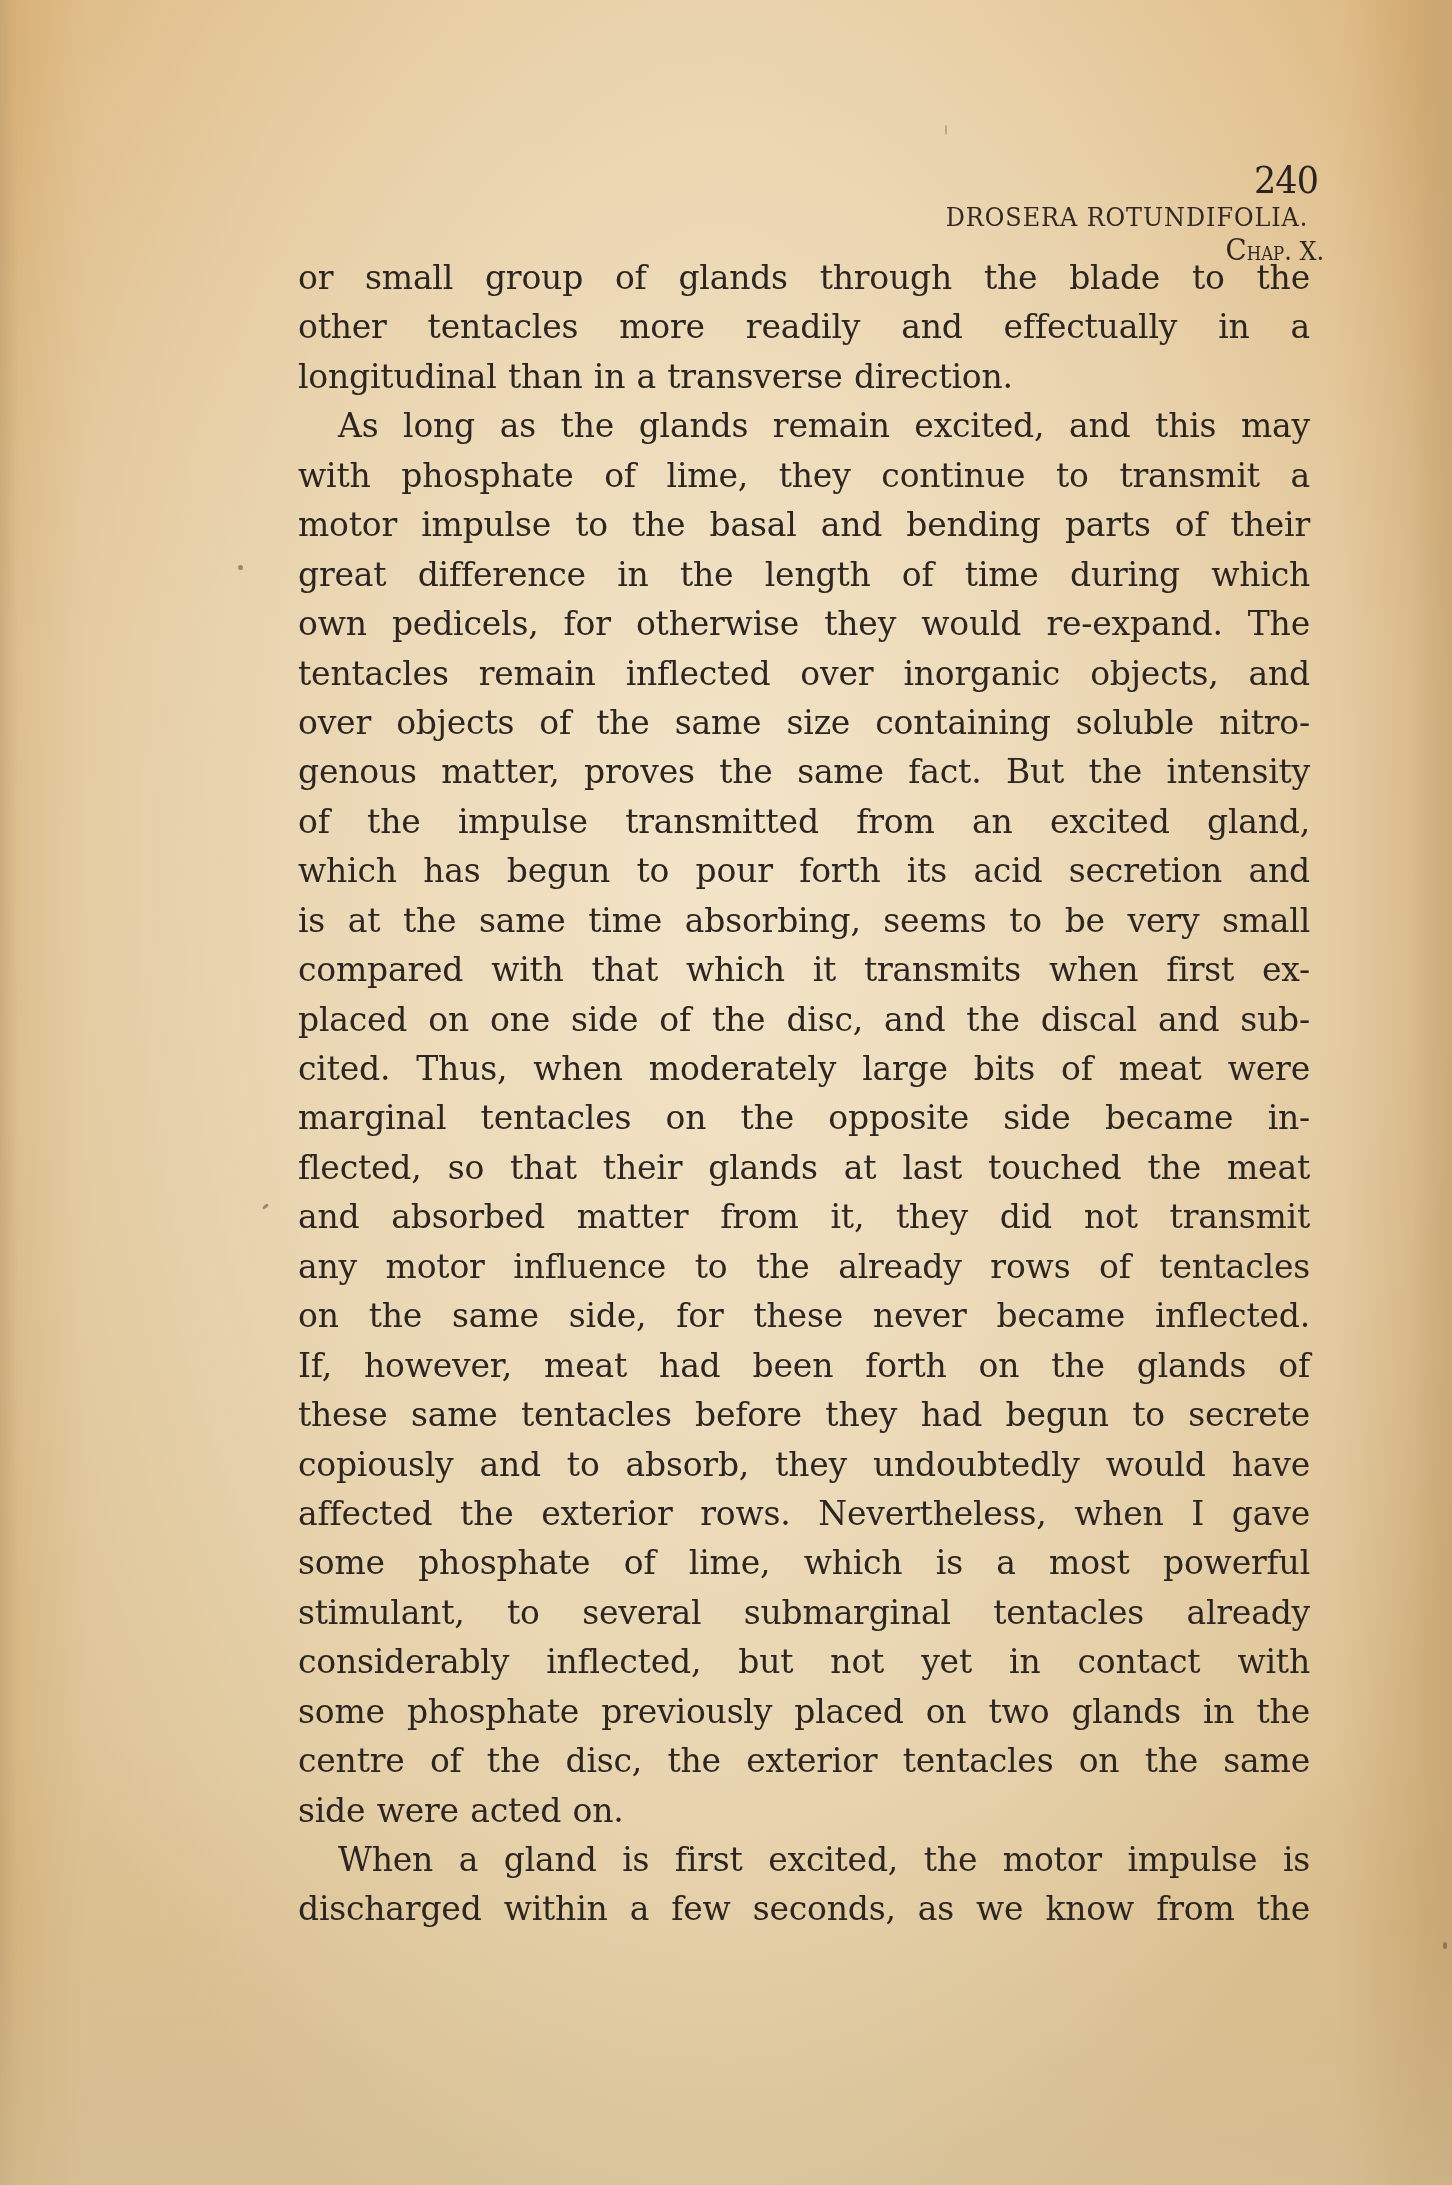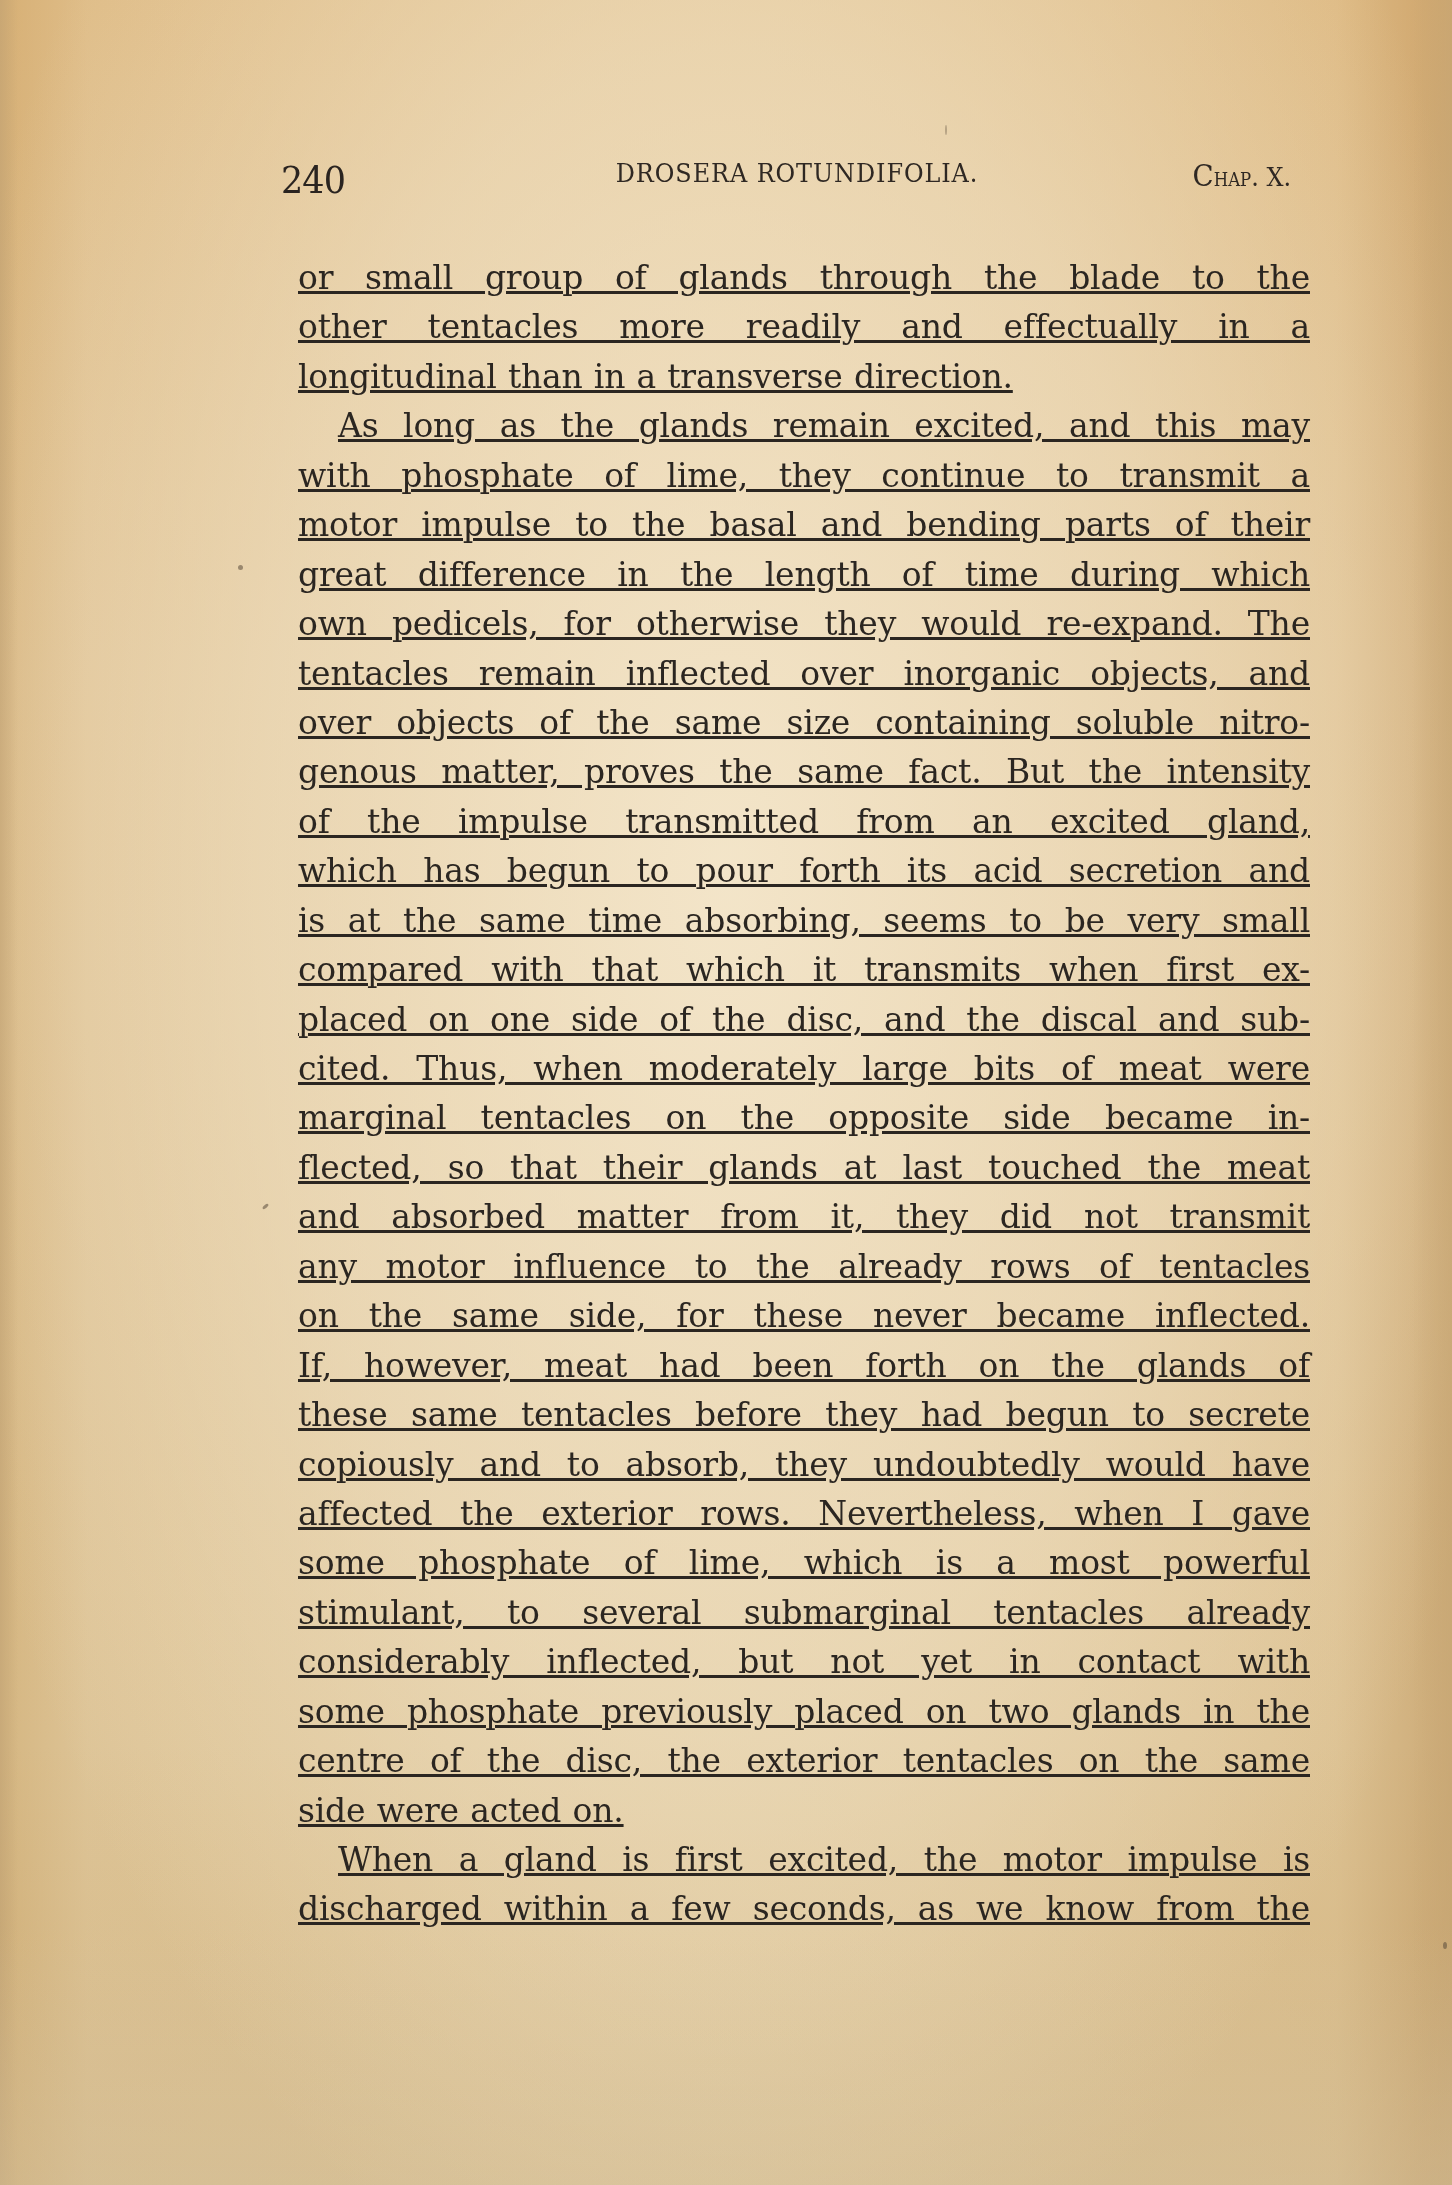--- a/index.html
+++ b/index.html
@@ -32,26 +32,27 @@
       position: absolute; right: 0; top: 0; width: 40px; height: 2185px;
       background: linear-gradient(270deg, rgba(200,168,118,0.65), rgba(200,168,118,0));
     }
     .edge-bottom {
       position: absolute; left: 0; bottom: 0; width: 1452px; height: 260px;
       background: linear-gradient(0deg, rgba(215,200,170,0.35), rgba(215,200,170,0));
     }
     .running-head {
       position: absolute;
       top: 158px;
-      left: 281px;
+      left: 314px;
       width: 1010px;
       height: 50px;
       display: flex;
-      align-items: flex-start;
+      align-items: flex-end;
       justify-content: space-between;
+      flex-direction: column;
     }
     .page-number {
       font-size: 38px;
       letter-spacing: -1px;
       color: #2a2420;
       transform: scaleX(0.92);
       transform-origin: left;
     }
     .book-title {
       font-size: 26px;
@@ -77,21 +78,20 @@
     .line {
       height: 49.45px;
       line-height: 49.45px;
       font-size: 33px;
       white-space: nowrap;
       text-align: justify;
       text-align-last: justify;
       letter-spacing: -0.2px;
       word-spacing: 1px;
       color: #2b2621;
-      text-decoration: underline;
     }
     .line.last {
       text-align-last: left;
     }
     .line.indent {
       padding-left: 40px;
     }
     .speck {
       position: absolute;
       background: #5a4a3a;

